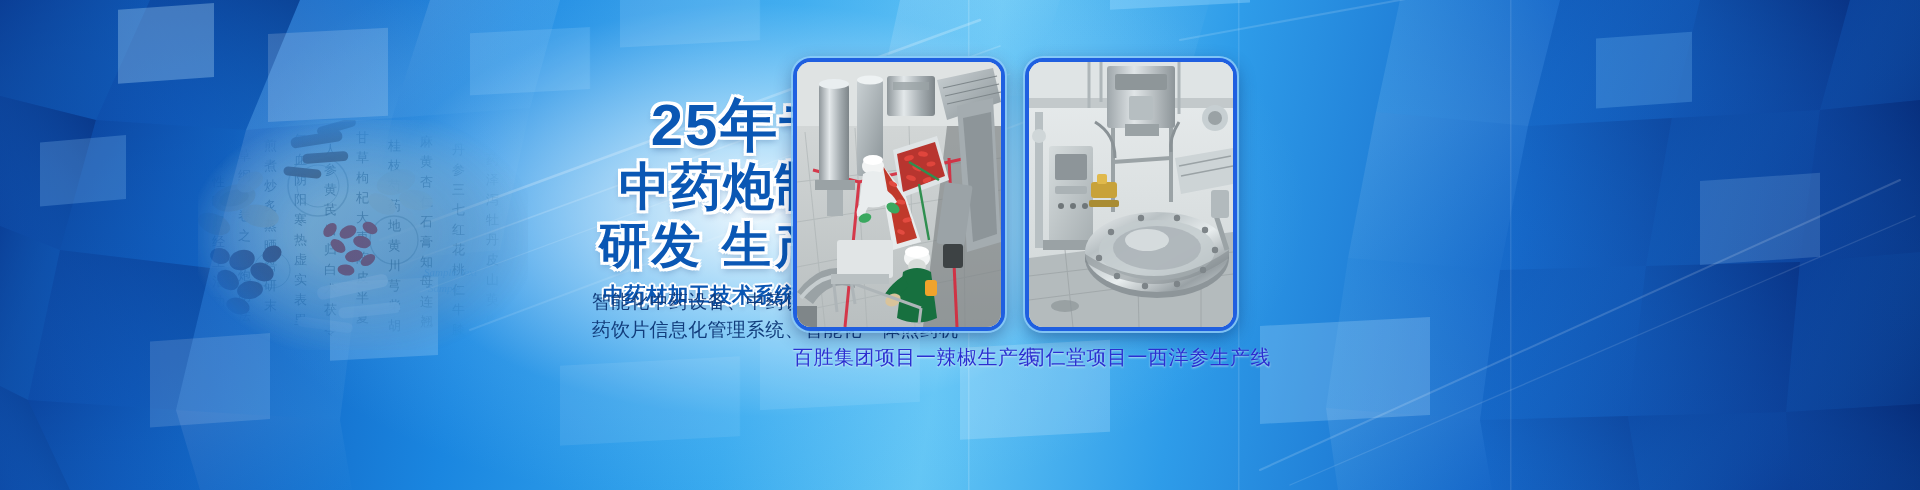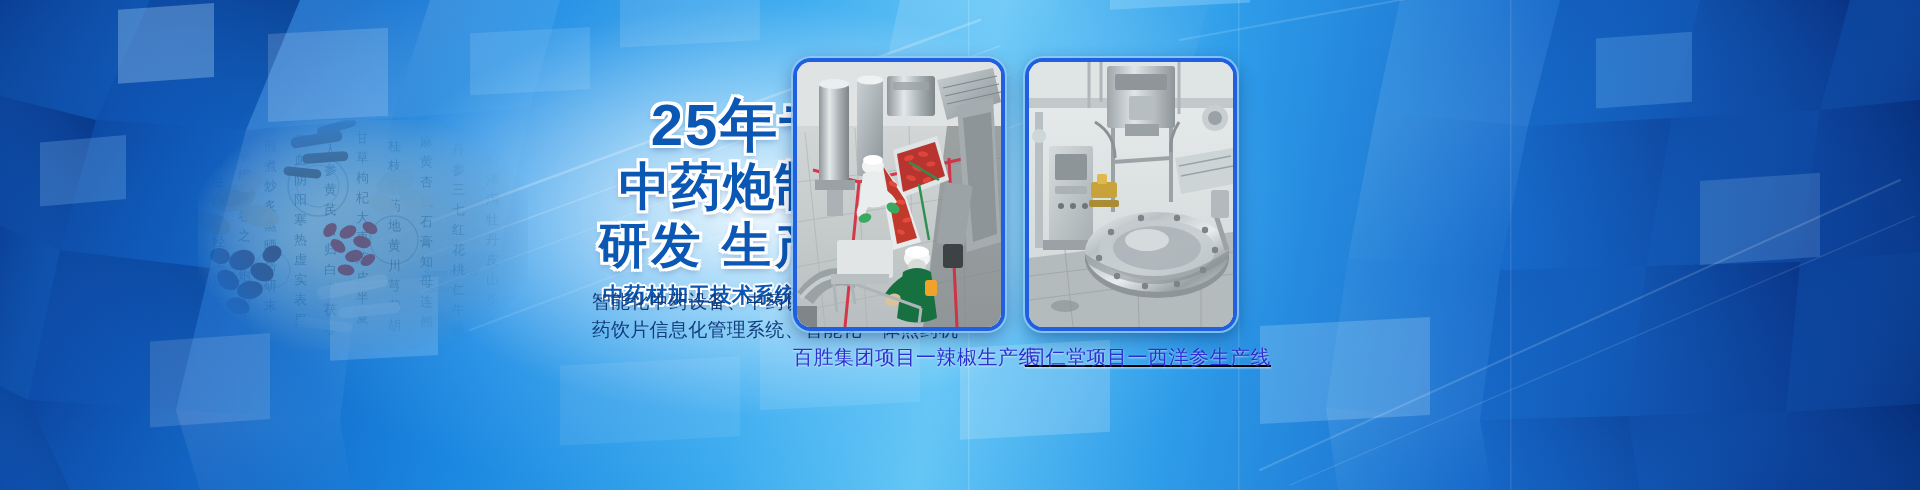--- a/index.html
+++ b/index.html
@@ -509,21 +509,21 @@
         <rect x="34" y="212" width="58" height="10" fill="#b9c0c2"></rect>
 
         <rect x="146" y="182" width="20" height="24" rx="3" fill="#3d4244"></rect>
 
         <rect width="204" height="265" fill="url(#flr1)" opacity="0"></rect>
       </svg>
     </div>
     <div class="cap">百胜集团项目一辣椒生产线</div>
   </div>
 
-  <div class="card" style="left:1025px;top:58px;width:224px;text-decoration:underline;">
+  <div class="card" style="left:1025px;top:58px;width:224px;">
     <div class="frame" style="width:204px;height:265px;">
       <svg class="ph" width="204" height="265" viewBox="0 0 204 265" xmlns="http://www.w3.org/2000/svg" aria-hidden="true">
         <defs>
           <linearGradient id="wall2" x1="0" y1="0" x2="0" y2="1">
             <stop offset="0%" stop-color="#e9edee"></stop>
               <stop offset="100%" stop-color="#cfd5d6"></stop>
           </linearGradient>
           <linearGradient id="pan" x1="0" y1="0" x2="1" y2="1">
             <stop offset="0%" stop-color="#f2f5f6"></stop>
               <stop offset="28%" stop-color="#b9c1c4"></stop>

